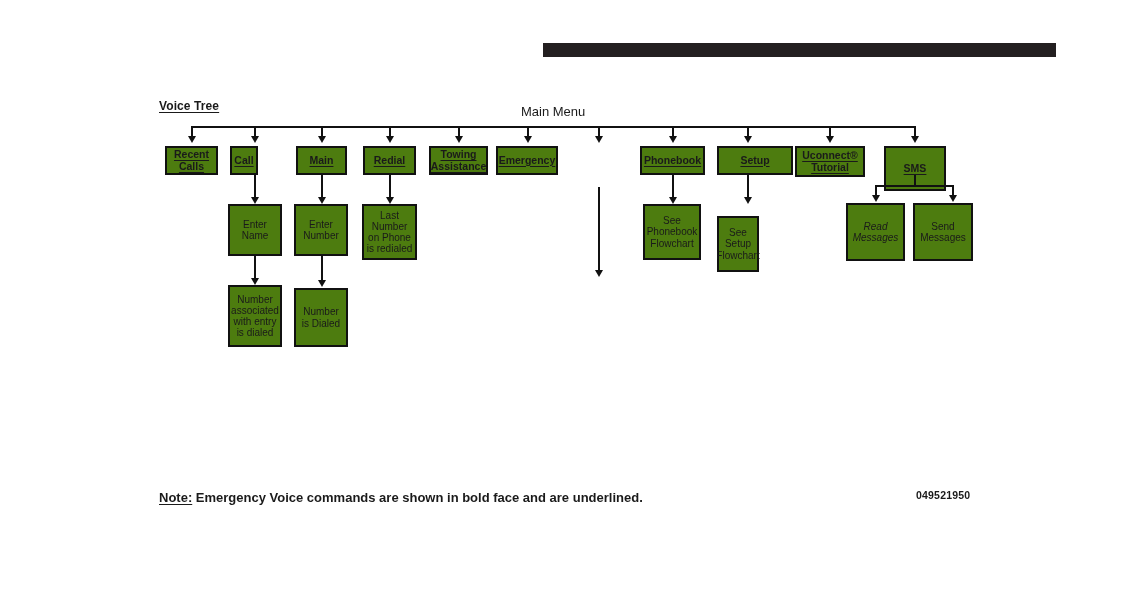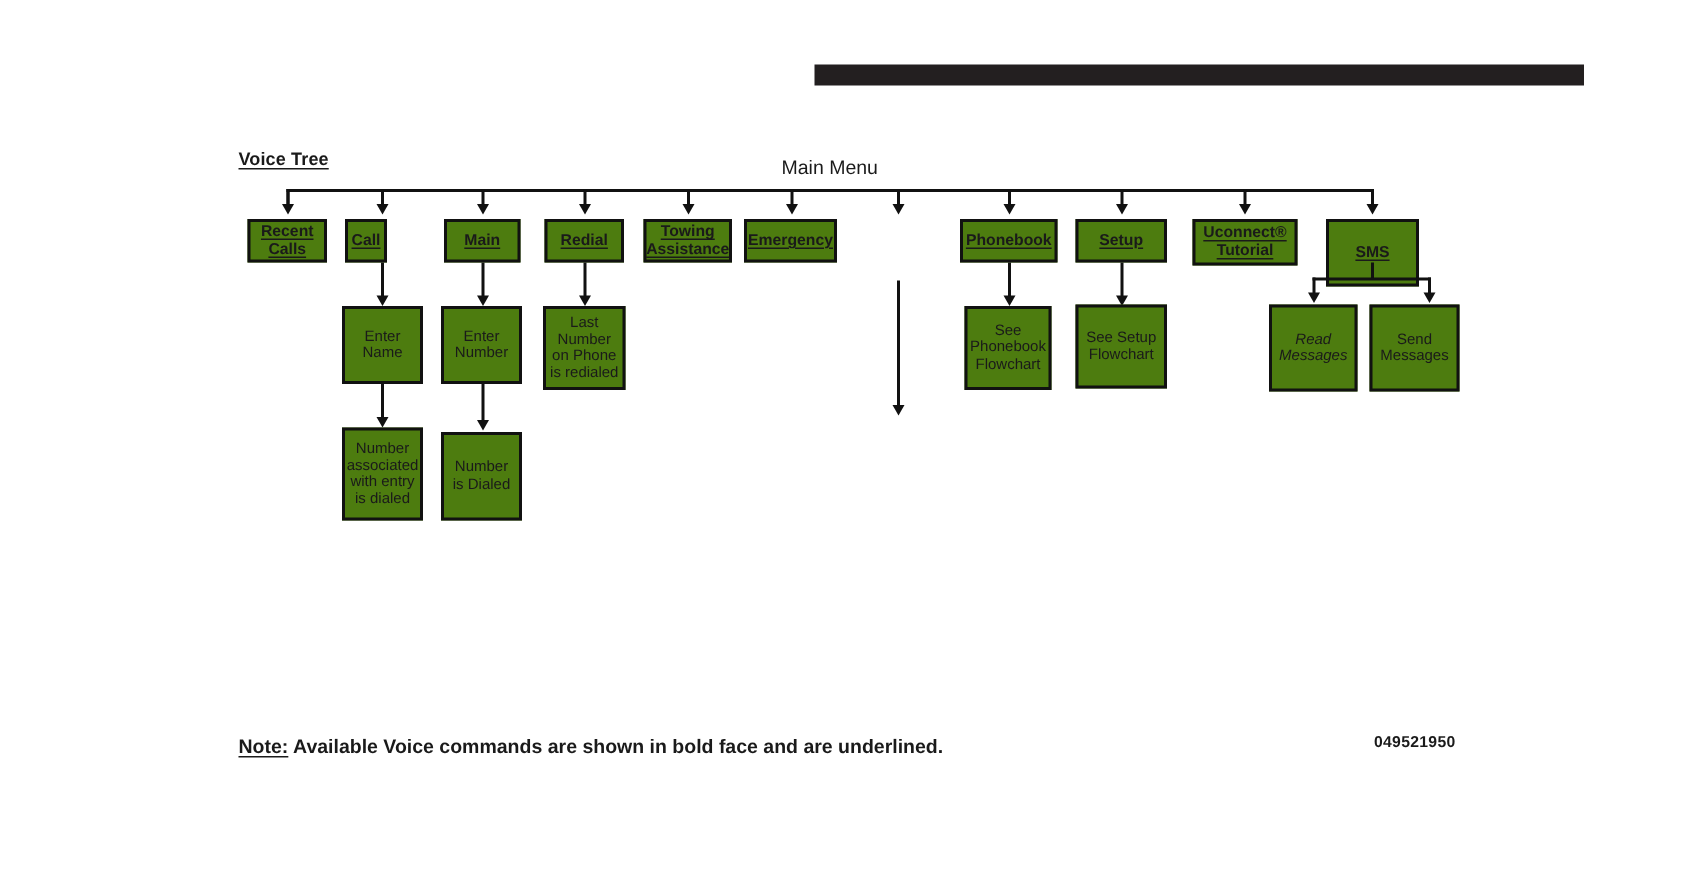--- a/index.html
+++ b/index.html
@@ -109,21 +109,21 @@
 
   <div class="box" style="left:496px;top:146px;width:62px;height:29px;">
     <span class="t cmd">Emergency</span>
   </div>
 
 
   <div class="box" style="left:640px;top:146px;width:65px;height:29px;">
     <span class="t cmd">Phonebook</span>
   </div>
 
-  <div class="box" style="left:717px;top:146px;width:61px;height:29px;">
+  <div class="box" style="left:717px;top:146px;width:76px;height:29px;">
     <span class="t cmd">Setup</span>
   </div>
 
   <div class="box" style="left:795px;top:146px;width:70px;height:31px;">
     <span class="t cmd">Uconnect®<br>Tutorial</span>
   </div>
 
   <div class="box" style="left:884px;top:146px;width:62px;height:45px;">
     <span class="t cmd">SMS</span>
   </div>
@@ -162,21 +162,21 @@
   </div>
 
   <div class="box" style="left:362px;top:204px;width:55px;height:56px;">
     <span class="t plain">Last<br>Number<br>on Phone<br>is redialed</span>
   </div>
 
   <div class="box" style="left:643px;top:204px;width:58px;height:56px;">
     <span class="t plain">See<br>Phonebook<br>Flowchart</span>
   </div>
 
-  <div class="box" style="left:717px;top:203px;width:61px;height:56px;">
+  <div class="box" style="left:717px;top:216px;width:42px;height:56px;">
     <span class="t plain">See Setup<br>Flowchart</span>
   </div>
 
   <div class="box" style="left:846px;top:203px;width:59px;height:58px;font-style:italic;">
     <span class="t plain">Read<br>Messages</span>
   </div>
 
   <div class="box" style="left:913px;top:203px;width:60px;height:58px;">
     <span class="t plain">Send<br>Messages</span>
   </div>
@@ -190,18 +190,18 @@
   <div class="box" style="left:228px;top:285px;width:54px;height:62px;">
     <span class="t plain">Number<br>associated<br>with entry<br>is dialed</span>
   </div>
 
   <div class="box" style="left:294px;top:288px;width:54px;height:59px;">
     <span class="t plain">Number<br>is Dialed</span>
   </div>
 
 
   <div class="note" style="left:159px;top:490px;">
-    <u>Note:</u><span> Available Voice commands are shown in bold face and are underlined.</span>
+    <u>Note:</u><span> Emergency Voice commands are shown in bold face and are underlined.</span>
   </div>
 
   <div class="docid" style="left:916px;top:489px;">049521950</div>
 
 </div>
 
 </body></html>

